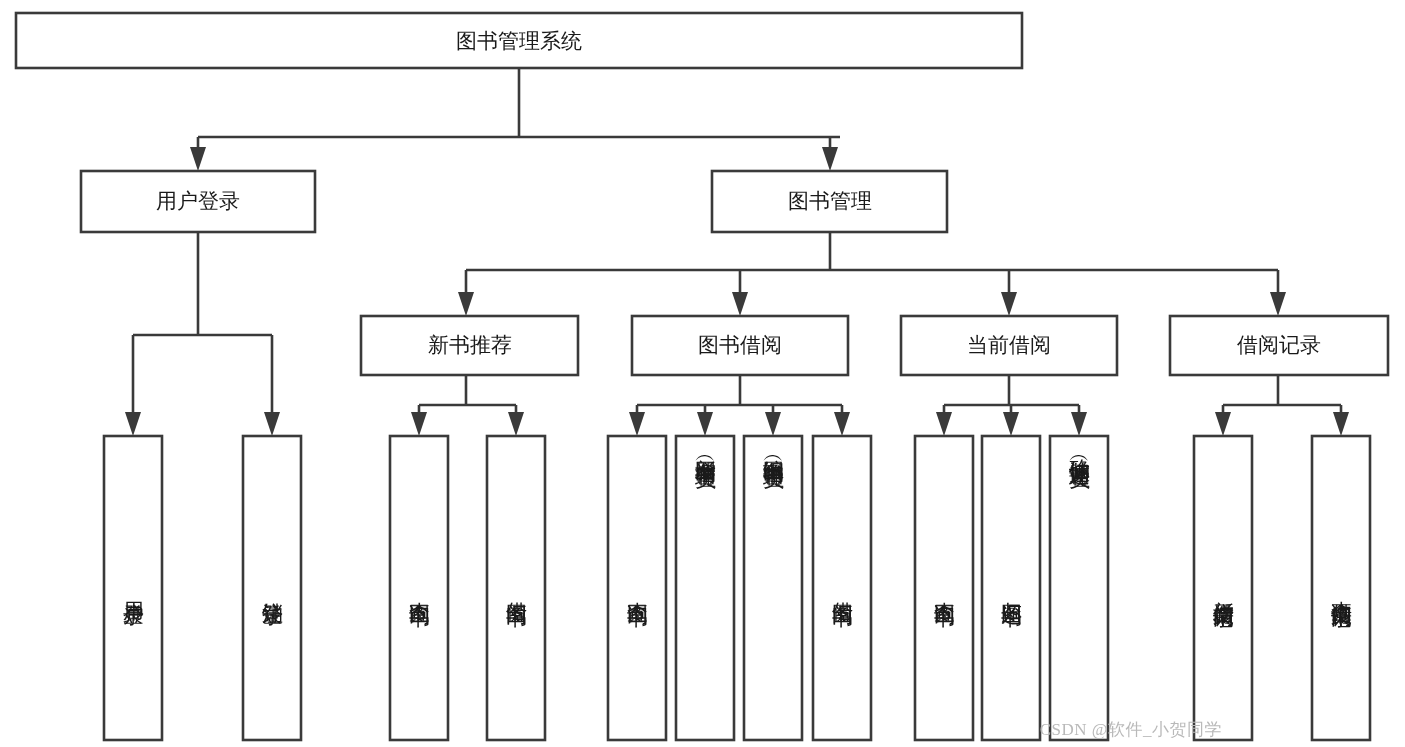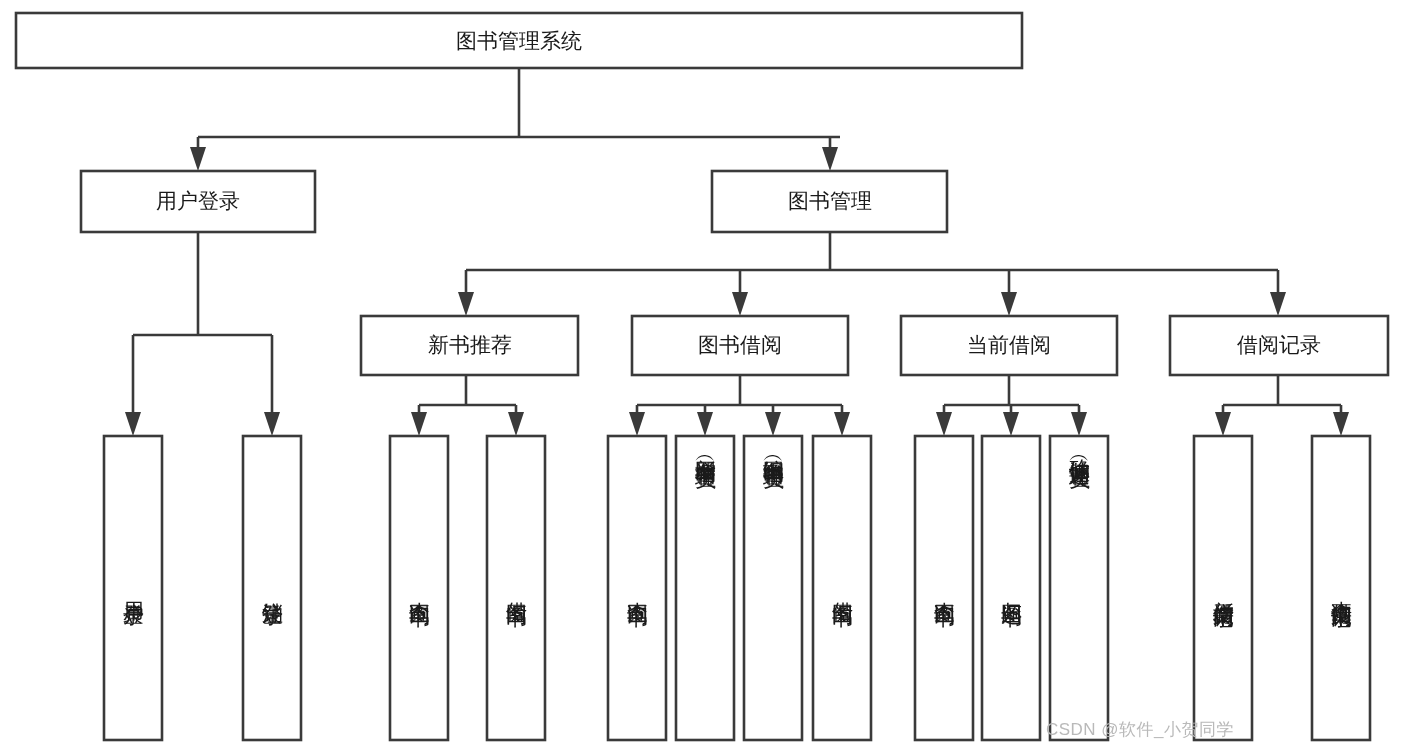--- a/index.html
+++ b/index.html
@@ -64,23 +64,23 @@
     font-family: "DejaVu Sans", "Liberation Sans", sans-serif;
     font-size: 21px;
     line-height: 1.18;
     letter-spacing: 1.5px;
     color: #1a1a1a;
     text-align: center;
     white-space: nowrap;
   }
   .watermark {
     position: absolute;
-    right: 0;
+    right: 12px;
     bottom: 6px;
-    font-family: Liberation Sans, sans-serif;
+    font-family: Liberation Serif, serif;
     font-size: 17px;
     color: #b9b9b9;
     letter-spacing: 0.5px;
     white-space: nowrap;
     pointer-events: none;
   }
 </style>
 </head>
 <body>
 

